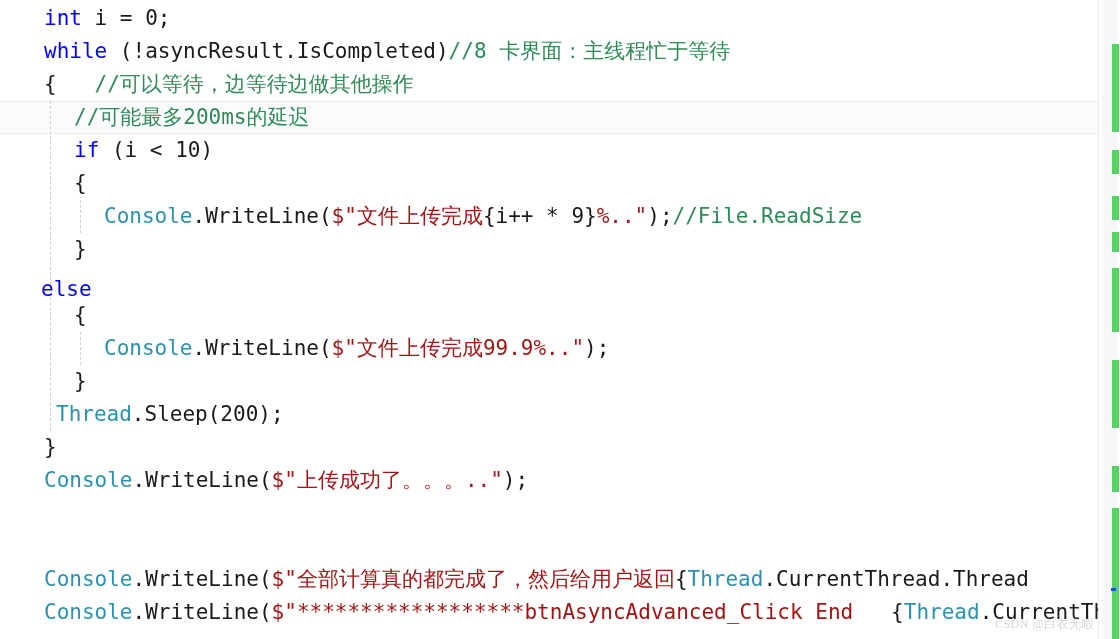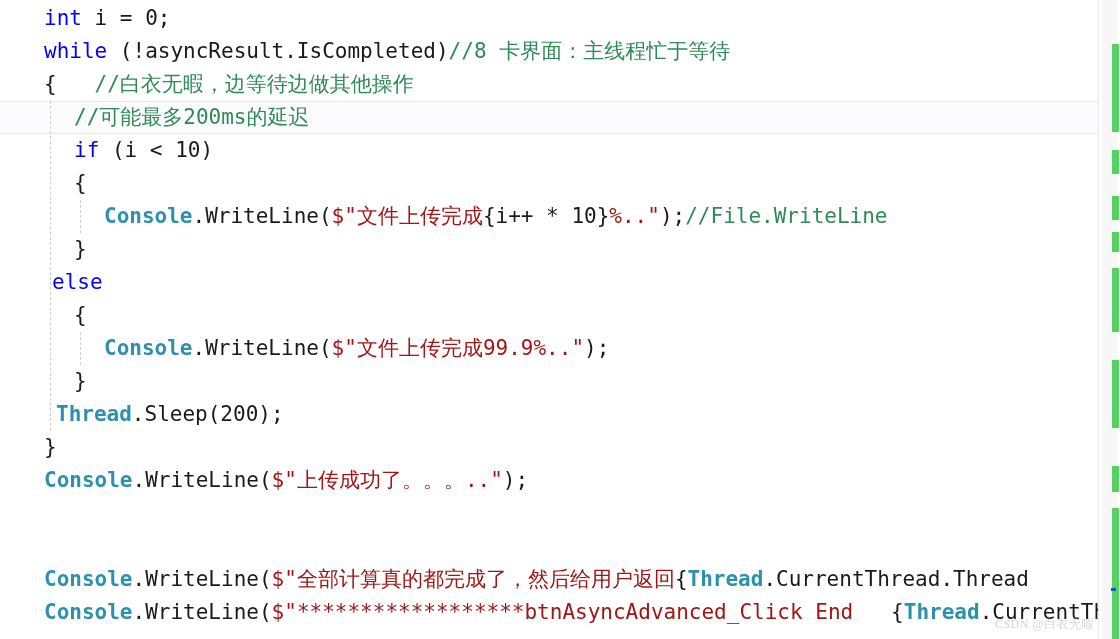--- a/index.html
+++ b/index.html
@@ -57,21 +57,21 @@
 
   
   .indent-guide {
     position: absolute;
     width: 0px;
     border-left: 1px dashed #cfcfcf;
   }
 
   
   .kw   { color: #0000ff; }
-  .typ  { color: #2b91af; font-weight: bold; }
+  .typ  { color: #2b91af; }
   .cmt  { color: #2e8b57; }
   .str  { color: #a31515; }
   .pln  { color: #1a1a1a; }
 
   
   #scroll-margin {
     position: absolute;
     right: 0;
     top: 0;
     width: 22px;
@@ -132,27 +132,27 @@
         <div class="hl-row" style="top: 101px;"></div>
       </div>
     <div id="guides-layer">
         <div class="indent-guide" style="left: 50px; top: 101px; height: 330px;"></div>
         <div class="indent-guide" style="left: 80px; top: 200px; height: 33px;"></div>
         <div class="indent-guide" style="left: 80px; top: 332px; height: 33px;"></div>
       </div>
     <div id="lines-layer">
         <div class="code-line" style="top: 2px;"><span class="txt" style="padding-left: 44px;"><span class="kw">int</span><span class="pln"> i = 0;</span></span></div>
         <div class="code-line" style="top: 35px;"><span class="txt" style="padding-left: 44px;"><span class="kw">while</span><span class="pln"> (!asyncResult.IsCompleted)</span><span class="cmt">//8 卡界面：主线程忙于等待</span></span></div>
-        <div class="code-line" style="top: 68px;"><span class="txt" style="padding-left: 44px;"><span class="pln">{   </span><span class="cmt">//白衣无暇，边等待边做其他操作</span></span></div>
+        <div class="code-line" style="top: 68px;"><span class="txt" style="padding-left: 44px;"><span class="pln">{   </span><span class="cmt">//可以等待，边等待边做其他操作</span></span></div>
         <div class="code-line" style="top: 101px; text-decoration: underline;"><span class="txt" style="padding-left: 74px;"><span class="cmt">//可能最多200ms的延迟</span></span></div>
         <div class="code-line" style="top: 134px;"><span class="txt" style="padding-left: 74px;"><span class="kw">if</span><span class="pln"> (i &lt; 10)</span></span></div>
         <div class="code-line" style="top: 167px;"><span class="txt" style="padding-left: 74px;"><span class="pln">{</span></span></div>
-        <div class="code-line" style="top: 200px;"><span class="txt" style="padding-left: 104px;"><span class="typ">Console</span><span class="pln">.WriteLine(</span><span class="str">$"文件上传完成</span><span class="pln">{i++ * 10}</span><span class="str">%.."</span><span class="pln">);</span><span class="cmt">//File.WriteLine</span></span></div>
+        <div class="code-line" style="top: 200px;"><span class="txt" style="padding-left: 104px;"><span class="typ">Console</span><span class="pln">.WriteLine(</span><span class="str">$"文件上传完成</span><span class="pln">{i++ * 9}</span><span class="str">%.."</span><span class="pln">);</span><span class="cmt">//File.ReadSize</span></span></div>
         <div class="code-line" style="top: 233px;"><span class="txt" style="padding-left: 74px;"><span class="pln">}</span></span></div>
-        <div class="code-line" style="top: 266px;"><span class="txt" style="padding-left: 52px;"><span class="kw">else</span></span></div>
+        <div class="code-line" style="top: 266px;"><span class="txt" style="padding-left: 41px; margin-top: 7px;"><span class="kw">else</span></span></div>
         <div class="code-line" style="top: 299px;"><span class="txt" style="padding-left: 74px;"><span class="pln">{</span></span></div>
         <div class="code-line" style="top: 332px;"><span class="txt" style="padding-left: 104px;"><span class="typ">Console</span><span class="pln">.WriteLine(</span><span class="str">$"文件上传完成99.9%.."</span><span class="pln">);</span></span></div>
         <div class="code-line" style="top: 365px;"><span class="txt" style="padding-left: 74px;"><span class="pln">}</span></span></div>
         <div class="code-line" style="top: 398px;"><span class="txt" style="padding-left: 56px;"><span class="typ">Thread</span><span class="pln">.Sleep(200);</span></span></div>
         <div class="code-line" style="top: 431px;"><span class="txt" style="padding-left: 44px;"><span class="pln">}</span></span></div>
         <div class="code-line" style="top: 464px;"><span class="txt" style="padding-left: 44px;"><span class="typ">Console</span><span class="pln">.WriteLine(</span><span class="str">$"上传成功了。。。.."</span><span class="pln">);</span></span></div>
         <div class="code-line" style="top: 497px;"><span class="txt" style="padding-left: 14px;"></span></div>
         <div class="code-line" style="top: 530px;"><span class="txt" style="padding-left: 14px;"></span></div>
         <div class="code-line" style="top: 563px;"><span class="txt" style="padding-left: 44px;"><span class="typ">Console</span><span class="pln">.WriteLine(</span><span class="str">$"全部计算真的都完成了，然后给用户返回</span><span class="pln">{</span><span class="typ">Thread</span><span class="pln">.CurrentThread.Thread</span></span></div>
         <div class="code-line" style="top: 596px;"><span class="txt" style="padding-left: 44px;"><span class="typ">Console</span><span class="pln">.WriteLine(</span><span class="str">$"******************btnAsyncAdvanced_Click End</span><span class="pln">   {</span><span class="typ">Thread</span><span class="pln">.CurrentThr</span></span></div>

